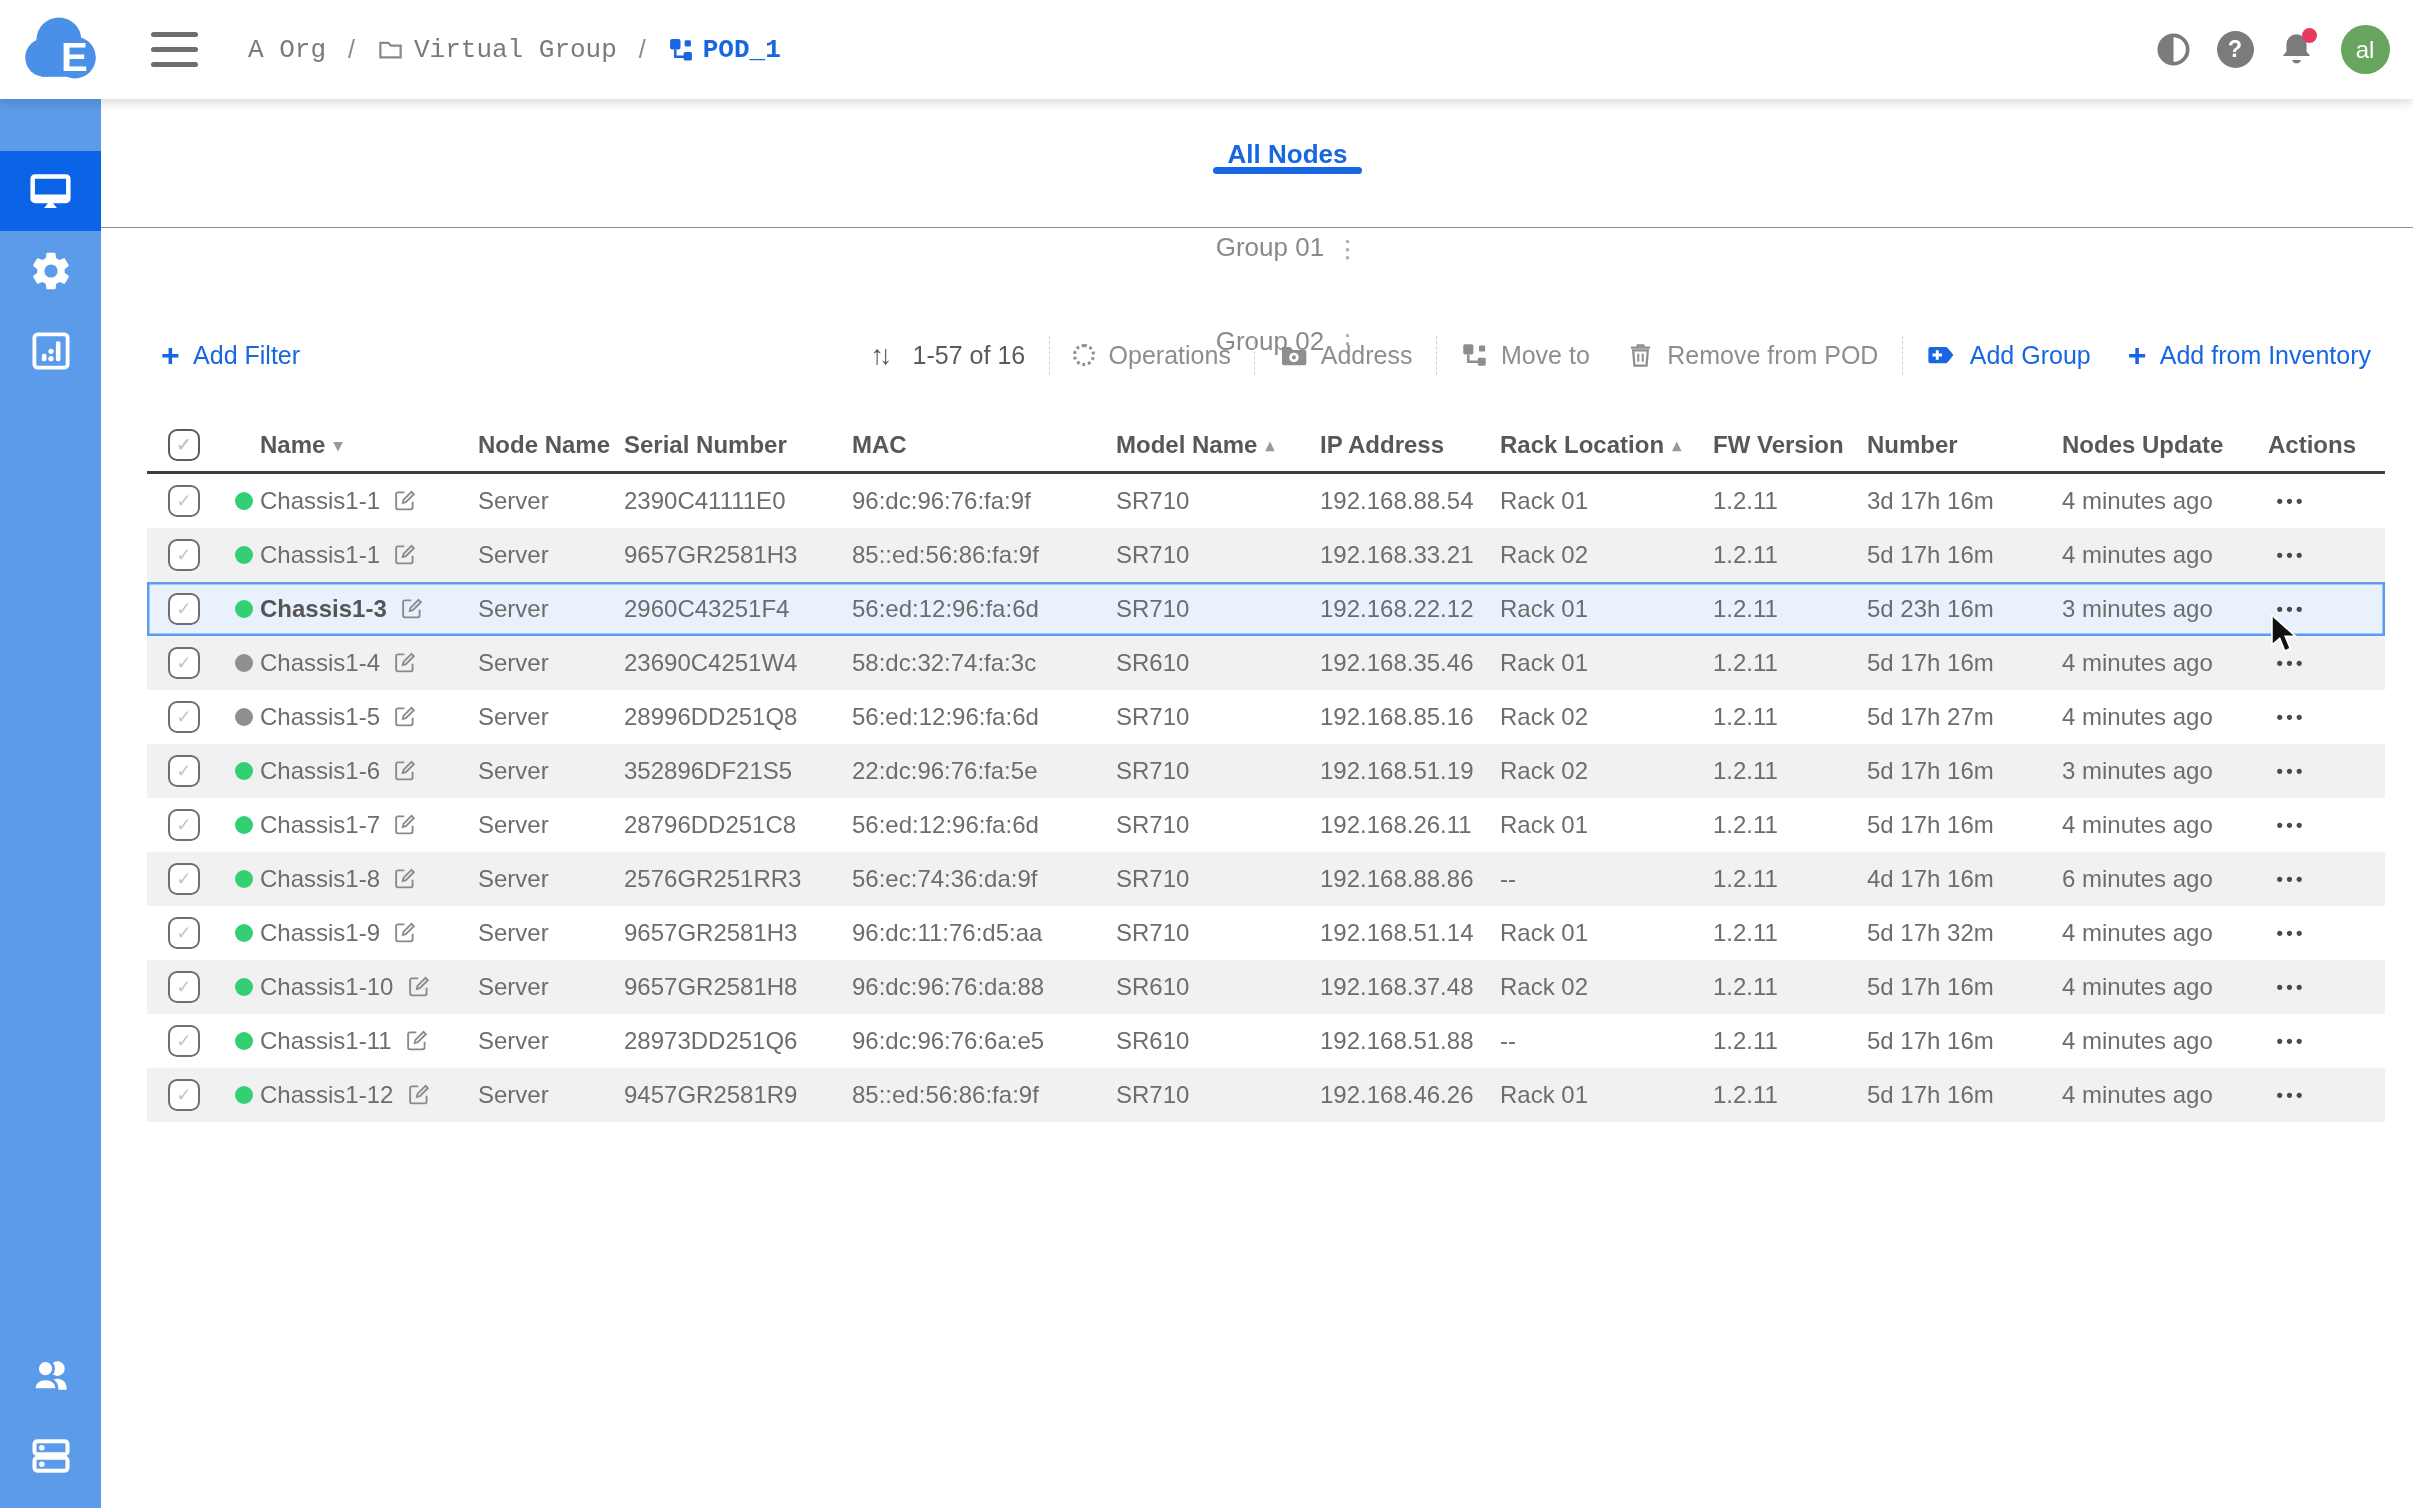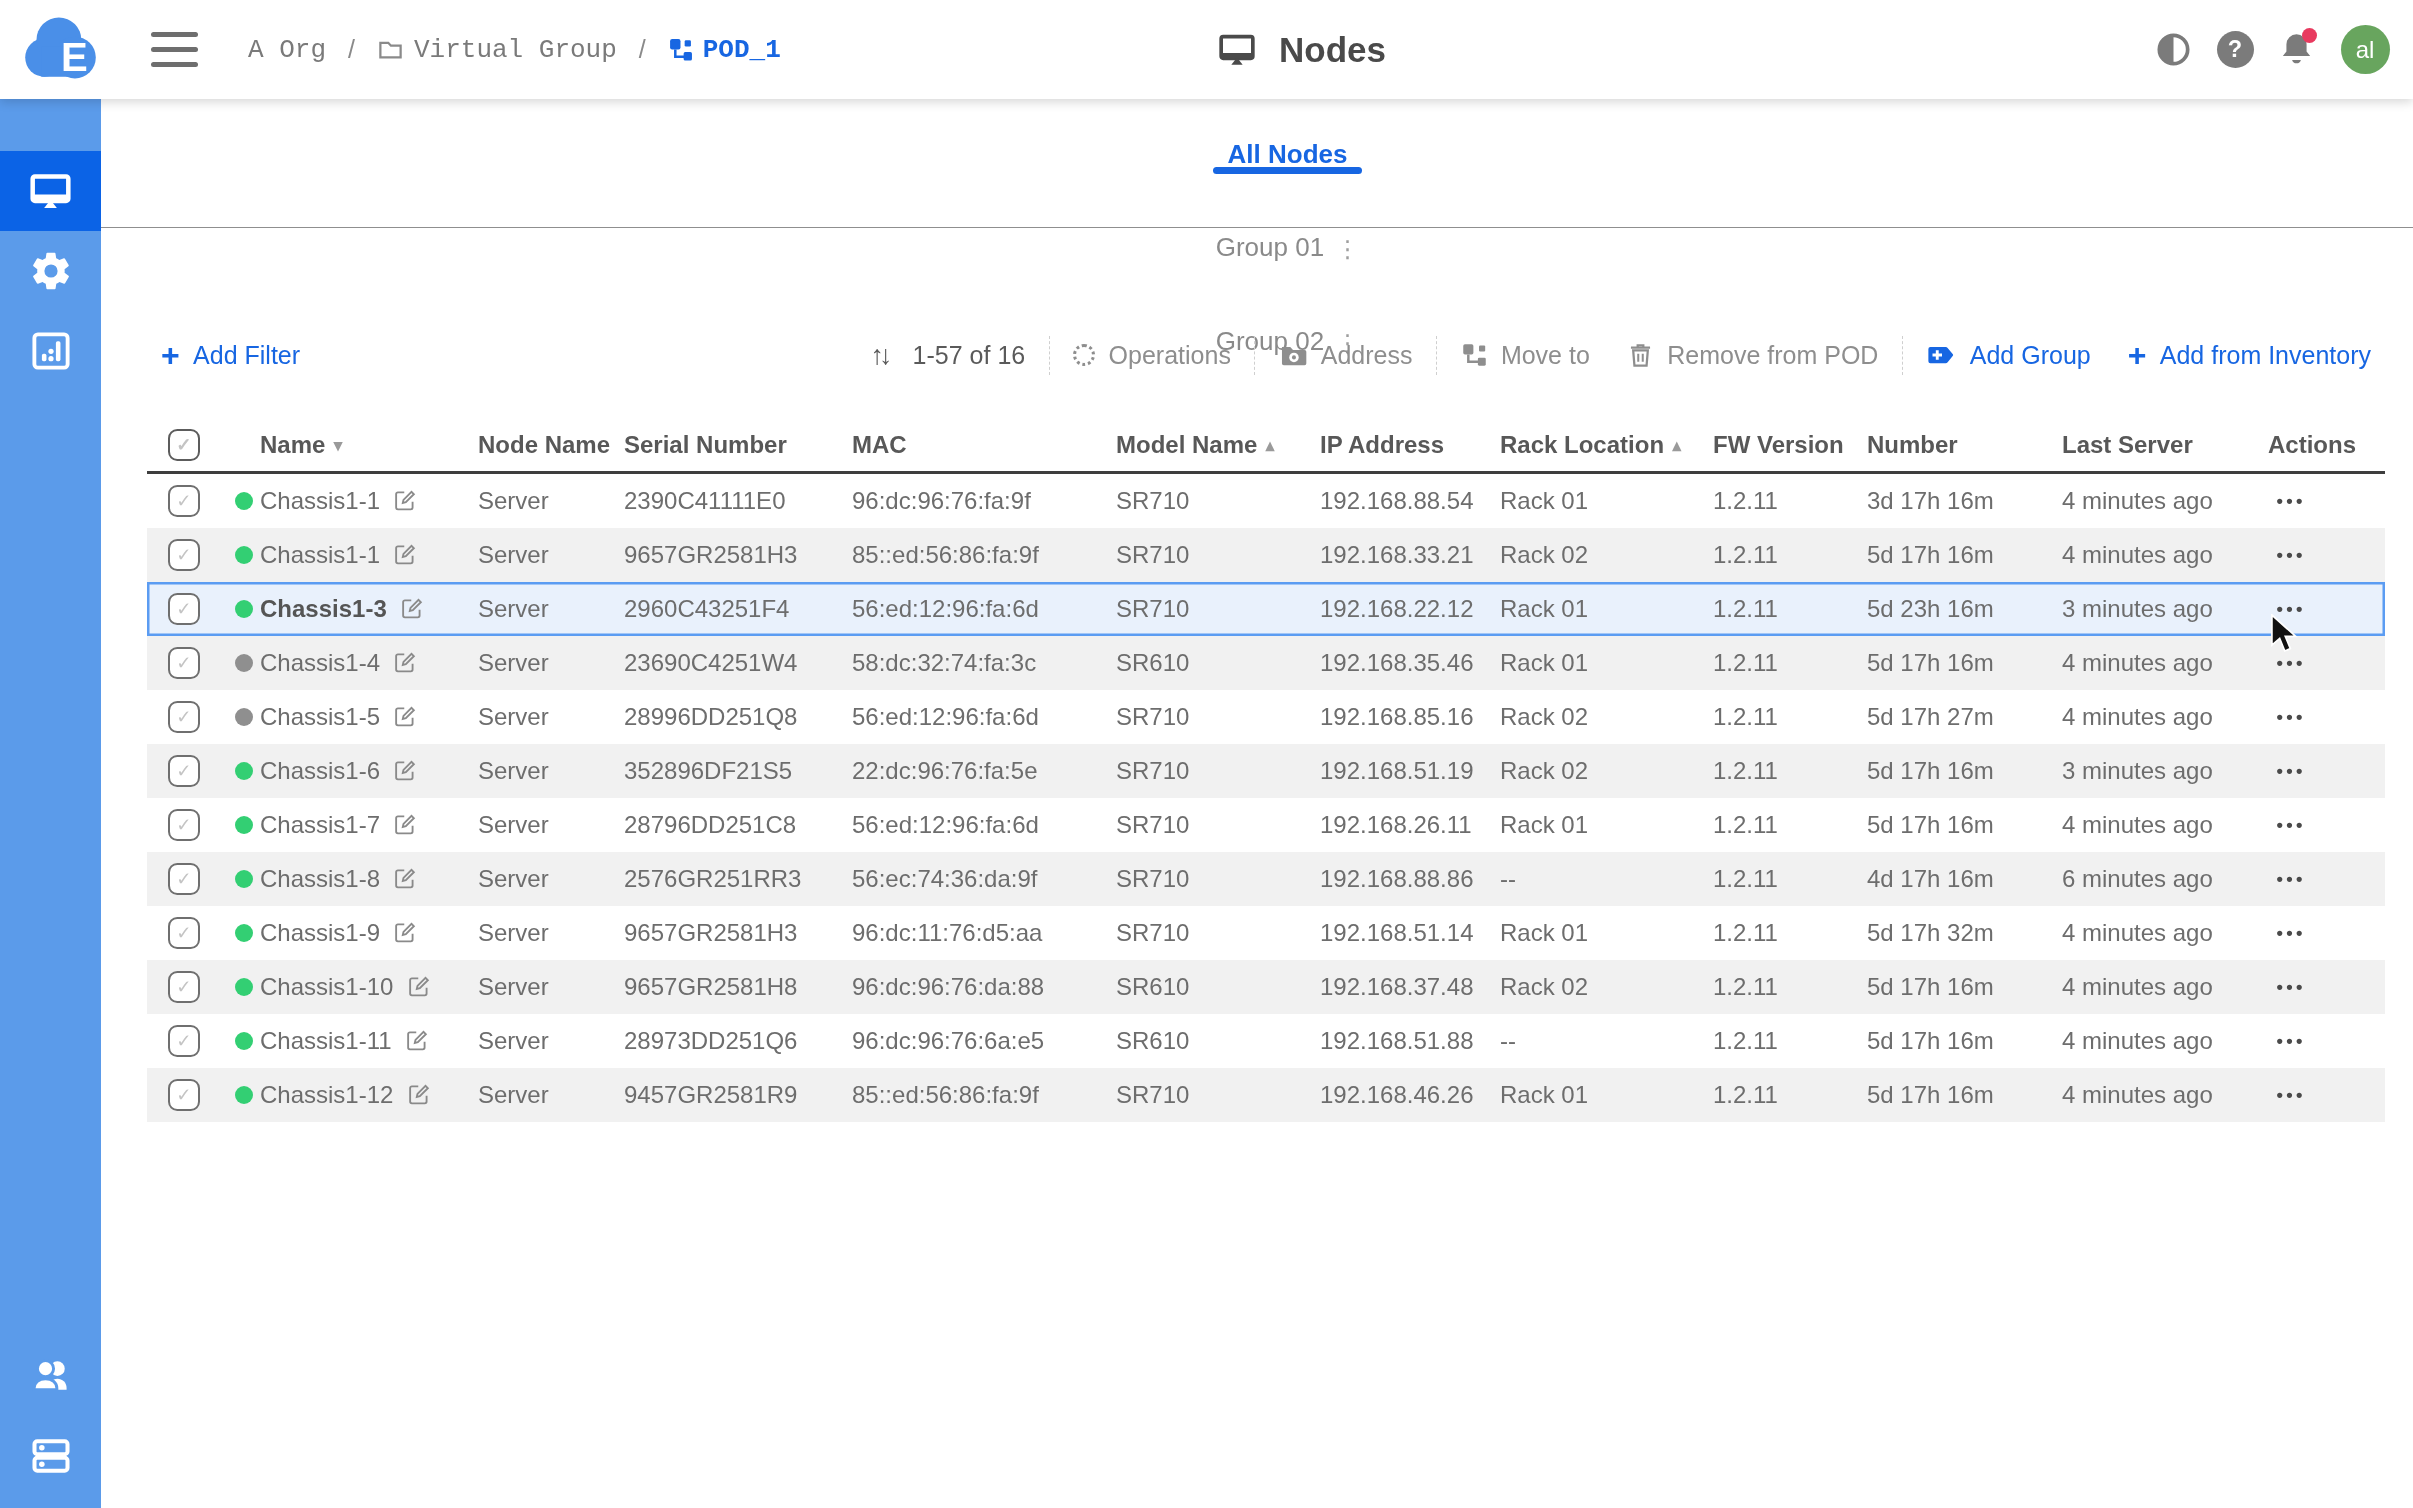--- a/index.html
+++ b/index.html
@@ -117,30 +117,20 @@
           <rect x="2" y="2" width="10" height="10" rx="2" fill="#1766e2"></rect>
           <path d="M7 12v7h10" fill="none" stroke="#1766e2" stroke-width="2.4"></path>
           <rect x="15" y="14.5" width="8" height="8" rx="1.5" fill="#1766e2"></rect>
           <rect x="16" y="3" width="6" height="6" rx="1.2" fill="#1766e2"></rect>
         </svg>
       </span>
       <span>POD_1</span>
     </span>
   </div>
 
-  <div class="page-title">
-    <span style="display:flex;">
-      <svg width="40" height="40" viewBox="0 0 24 24">
-        <rect x="2.5" y="4" width="19" height="13" rx="1.2" fill="none" stroke="#4a4a4a" stroke-width="2.2"></rect>
-        <path d="M2.5 13.8h19V16a1.2 1.2 0 0 1-1.2 1.2H3.7A1.2 1.2 0 0 1 2.5 16z" fill="#4a4a4a"></path>
-        <path d="M12 16.5l3.4 4.3H8.6z" fill="#4a4a4a"></path>
-      </svg>
-    </span>
-    <span class="ttl">Nodes</span>
-  </div>
 
   <div class="top-icons">
     <span class="round-btn">
       <svg width="37" height="37" viewBox="0 0 24 24">
         <circle cx="12" cy="12" r="9.2" fill="none" stroke="#7b7b7b" stroke-width="2.4"></circle>
         <path d="M12 2.8a9.2 9.2 0 0 0 0 18.4z" fill="#7b7b7b"></path>
       </svg>
     </span>
     <span class="help-btn">?</span>
     <span class="bell-wrap">
@@ -328,21 +318,21 @@
           <span>Rack Location</span>
           <span class="arrow">▴</span>
         </div>
         <div class="cell">
           <span>FW Version</span>
         </div>
         <div class="cell">
           <span>Number</span>
         </div>
         <div class="cell">
-          <span>Last Server</span>
+          <span>Nodes Update</span>
         </div>
         <div class="cell">
           <span>Actions</span>
         </div>
       </div>
     <div id="tbody">
         <div class="trow">
           <div class="cell">
             <span class="cbx">✓</span>
           </div>

